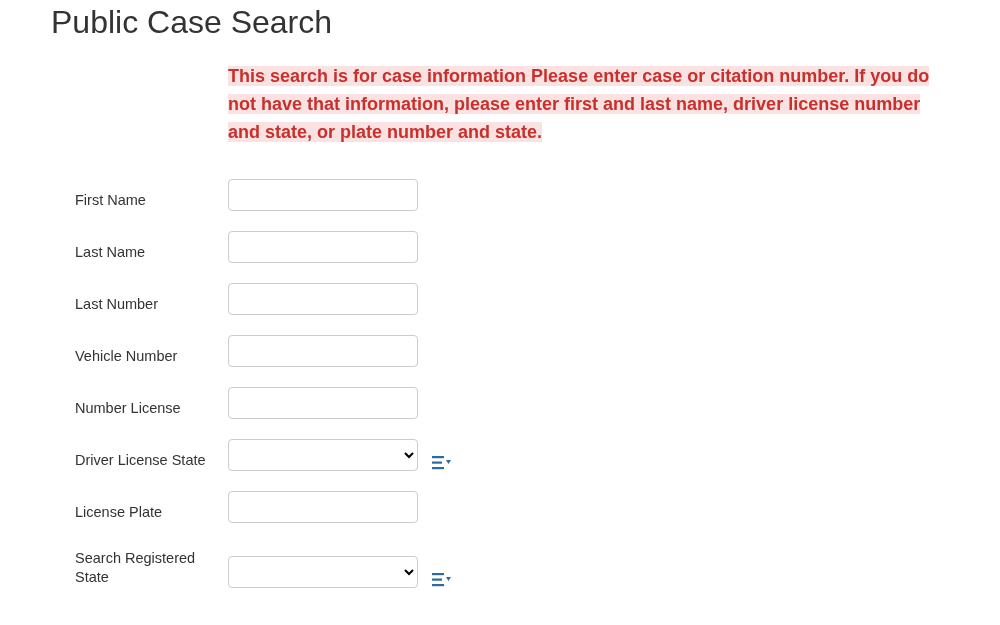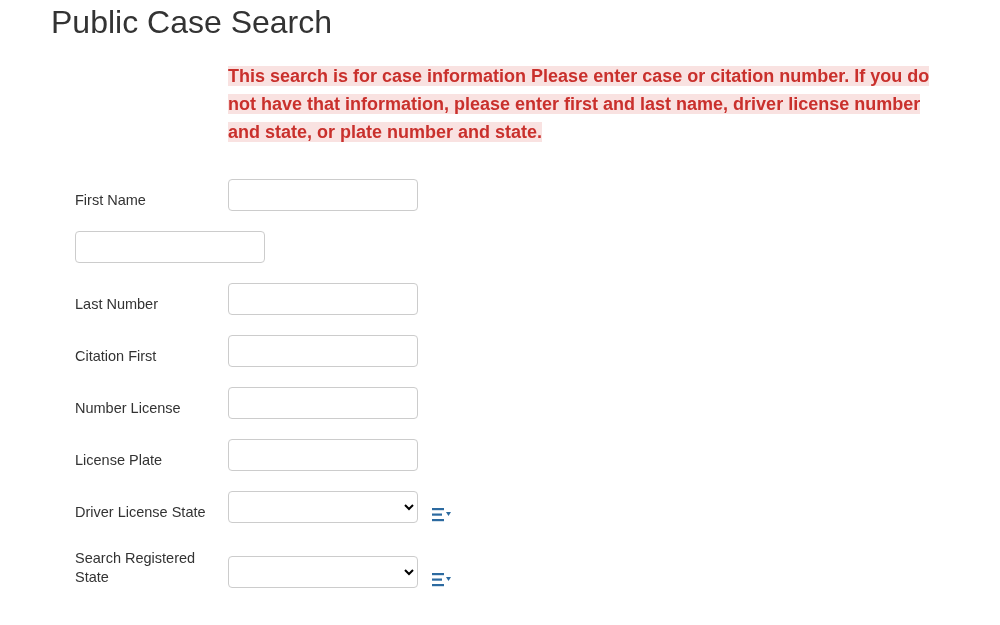--- a/index.html
+++ b/index.html
@@ -95,56 +95,57 @@
   </div>
 
   <div class="form">
 
     <div class="form-row">
       <label class="form-label">First Name</label>
       <input type="text" class="form-input" value="" style="">
     </div>
 
     <div class="form-row">
+      <label class="form-label">Last Name</label>
       <input type="text" class="form-input" value="" style="">
     </div>
 
     <div class="form-row">
       <label class="form-label">Last Number</label>
       <input type="text" class="form-input" value="" style="">
     </div>
 
     <div class="form-row">
-      <label class="form-label">Citation First</label>
+      <label class="form-label">Vehicle Number</label>
       <input type="text" class="form-input" value="" style="">
     </div>
 
     <div class="form-row">
       <label class="form-label">Number License</label>
-      <input type="text" class="form-input" value="" style="">
-    </div>
-
-    <div class="form-row">
-      <label class="form-label">License Plate</label>
       <input type="text" class="form-input" value="" style="">
     </div>
 
     <div class="form-row">
       <label class="form-label">Driver License State</label>
       <select class="form-select">
         <option></option>
       </select>
       <span class="list-icon">
         <svg viewBox="0 0 20 16" fill="none">
           <rect x="0" y="1" width="12" height="2.2" fill="#2c6aa0"></rect>
           <rect x="0" y="6.5" width="10" height="2.2" fill="#2c6aa0"></rect>
           <rect x="0" y="12" width="12" height="2.2" fill="#2c6aa0"></rect>
           <path d="M14 5 L19 5 L16.5 9 Z" fill="#2c6aa0"></path>
         </svg>
       </span>
+    </div>
+
+    <div class="form-row">
+      <label class="form-label">License Plate</label>
+      <input type="text" class="form-input" value="" style="">
     </div>
 
     <div class="form-row">
       <label class="form-label">Search Registered State</label>
       <select class="form-select">
         <option></option>
       </select>
       <span class="list-icon">
         <svg viewBox="0 0 20 16" fill="none">
           <rect x="0" y="1" width="12" height="2.2" fill="#2c6aa0"></rect>

